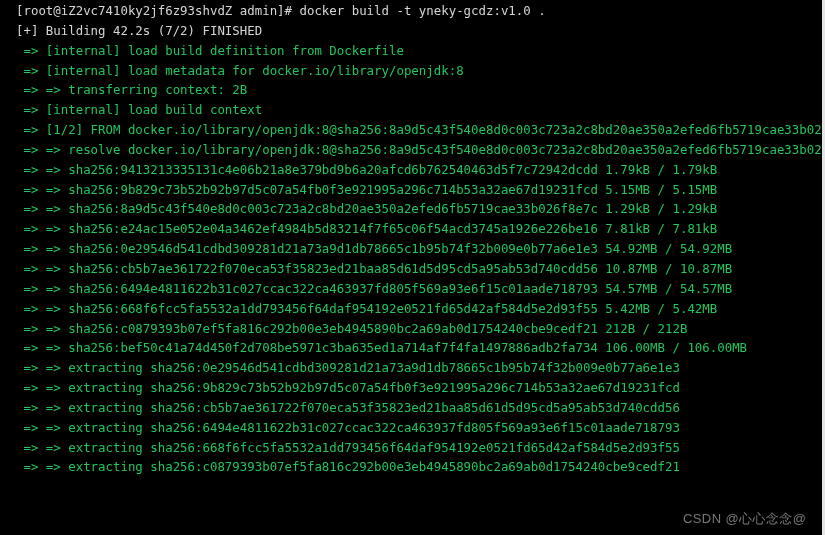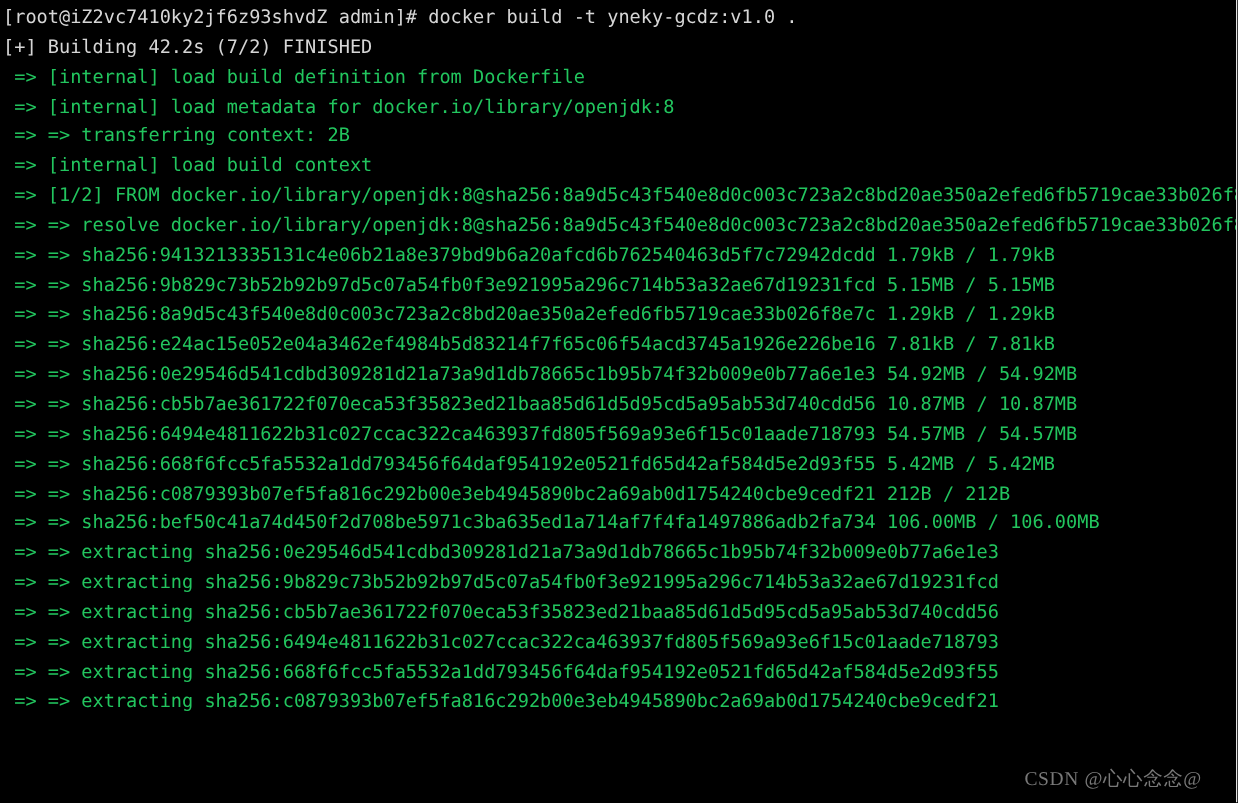--- a/index.html
+++ b/index.html
@@ -11,22 +11,22 @@
   #terminal {
     position: relative;
     width: 825px;
     height: 535px;
     background: #000000;
     overflow: hidden;
     font-family: "DejaVu Sans Mono", "Liberation Mono", monospace;
     font-size: 12.4px;
     line-height: 19.85px;
     box-sizing: border-box;
-    padding: 1px 0 0 0;
-    border-right: 1px solid #e5e5e5;
+    padding: 1px 0 0 14px;
+    border-right: 3px solid #e5e5e5;
   }
   .line {
     white-space: pre;
     height: 19.85px;
     letter-spacing: 0px;
     padding-left: 2px;
   }
   .prompt-line {
     color: #d6d6d6;
   }
@@ -34,21 +34,21 @@
     color: #d6d6d6;
   }
   .step-line {
     color: #22c55e;
   }
   #watermark {
     position: absolute;
     left: 683px;
     top: 509px;
     color: #9a9a9a;
-    font-family: Liberation Serif, serif;
+    font-family: Liberation Sans, sans-serif;
     font-size: 13px;
     letter-spacing: 0.4px;
     opacity: 0.78;
     white-space: nowrap;
     pointer-events: none;
   }
 </style>
 </head>
 <body>
 

